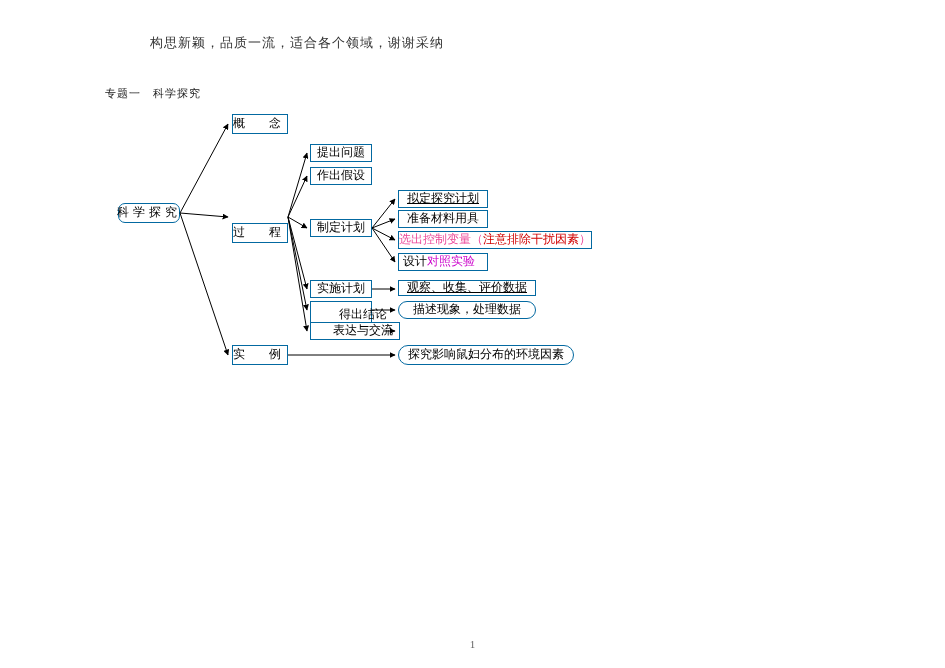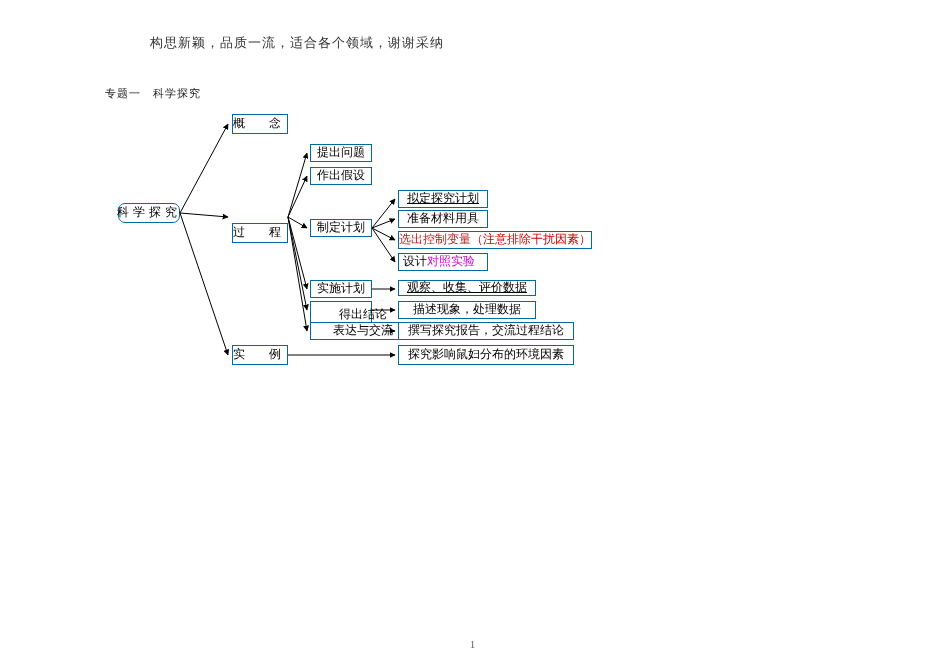--- a/index.html
+++ b/index.html
@@ -67,26 +67,26 @@
   #p4 { left: 310px; top: 280px; width: 62px; height: 18px; }
   #p5 { left: 310px; top: 301px; width: 62px; height: 28px; padding-left: 48px; }
   #p6 { left: 310px; top: 322px; width: 90px; height: 18px; padding-left: 20px; }
 
   #d1 { left: 398px; top: 190px; width: 90px; height: 18px; text-decoration: underline; }
   #d2 { left: 398px; top: 210px; width: 90px; height: 18px; font-family: Liberation Serif, serif; }
   #d3 { left: 398px; top: 231px; width: 194px; height: 18px; }
   #d4 { left: 398px; top: 253px; width: 90px; height: 18px; justify-content: flex-start; }
 
   #d5 { left: 398px; top: 280px; width: 138px; height: 16px; text-decoration: underline; }
-  #d6 { left: 398px; top: 301px; width: 138px; height: 18px; }
+  #d6 { left: 398px; top: 301px; width: 138px; height: 18px; border-radius: 9px; }
   #d7 { left: 398px; top: 322px; width: 176px; height: 18px; }
-  #d8 { left: 398px; top: 345px; width: 176px; height: 20px; }
+  #d8 { left: 398px; top: 345px; width: 176px; height: 20px; border-radius: 10px; }
 
   .red  { color: #d00000; }
-  .blue { color: #b91c1c; }
+  .blue { color: #ec4899; }
   .mag  { color: #cc00cc; }
 
   svg.arrows {
     position: absolute;
     left: 0; top: 0;
     width: 945px; height: 668px;
     pointer-events: none;
   }
 </style>
 </head>
@@ -117,21 +117,20 @@
       <span class="red">注意排除干扰因素</span>
       <span class="blue">）</span>
   </div>
   <div id="d4" class="node">
     <span>设计</span>
       <span class="mag">对照实验</span>
   </div>
 
   <div id="d5" class="node">观察、收集、评价数据</div>
   <div id="d6" class="node">描述现象，处理数据</div>
-  <div id="d7" class="node">撰写探究报告，交流过程结论</div>
   <div id="d8" class="node">探究影响鼠妇分布的环境因素</div>
 
   <svg class="arrows">
     <defs>
       <marker id="ah" viewBox="0 0 10 10" refX="9" refY="5" markerWidth="6" markerHeight="6" orient="auto-start-reverse">
         <path d="M 0 0 L 10 5 L 0 10 z" fill="#000"></path>
       </marker>
     </defs>
     <g stroke="#000" stroke-width="1" fill="none">
 

